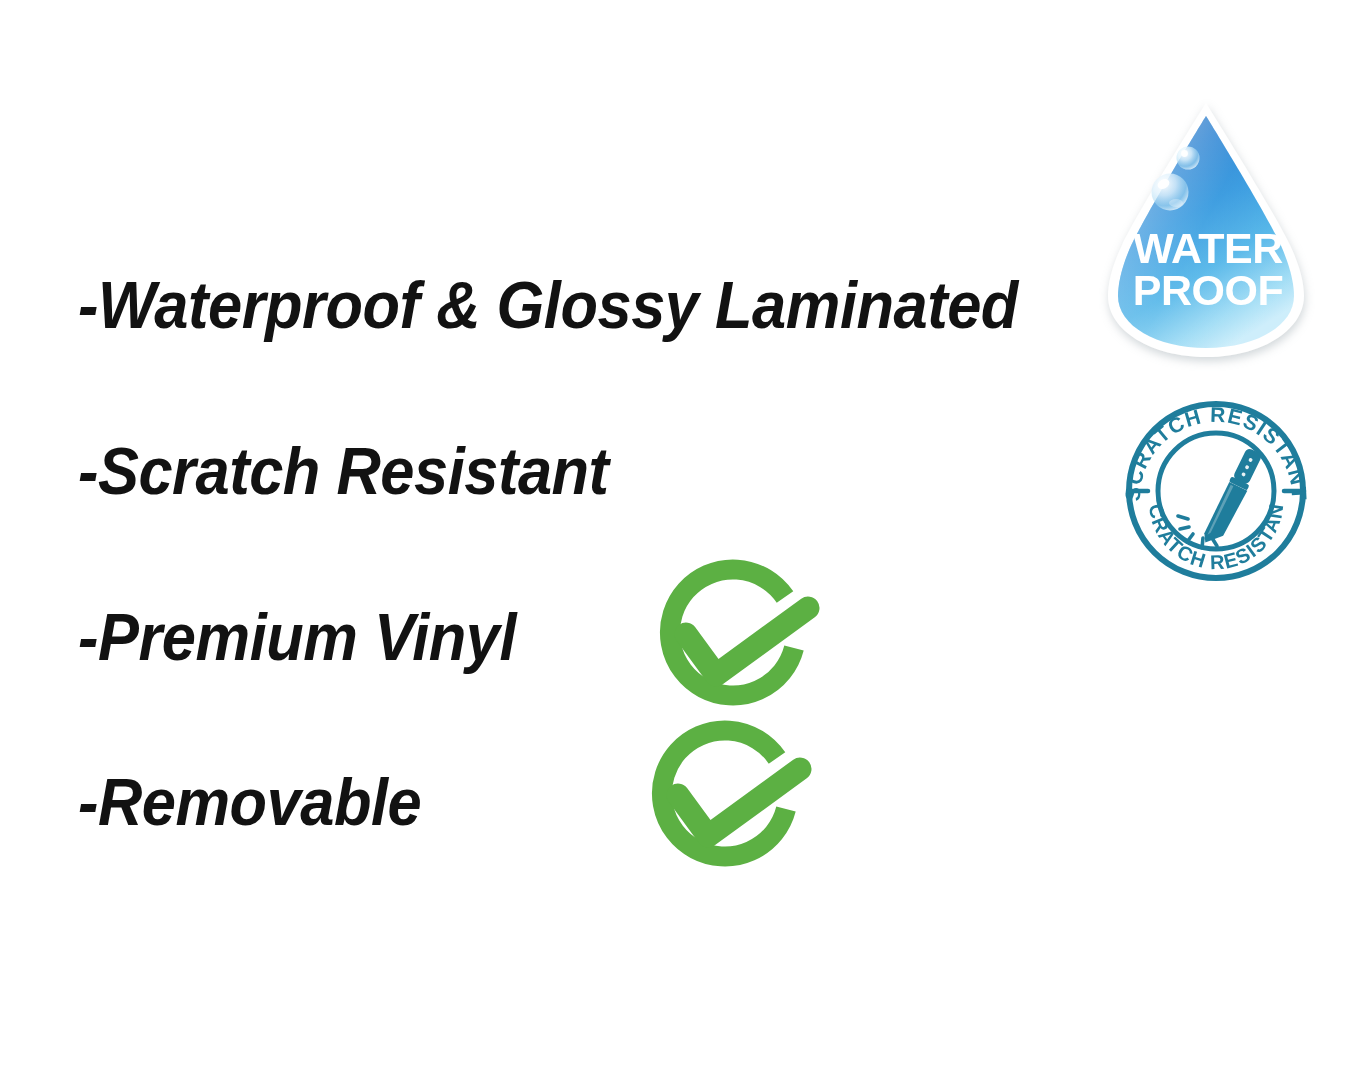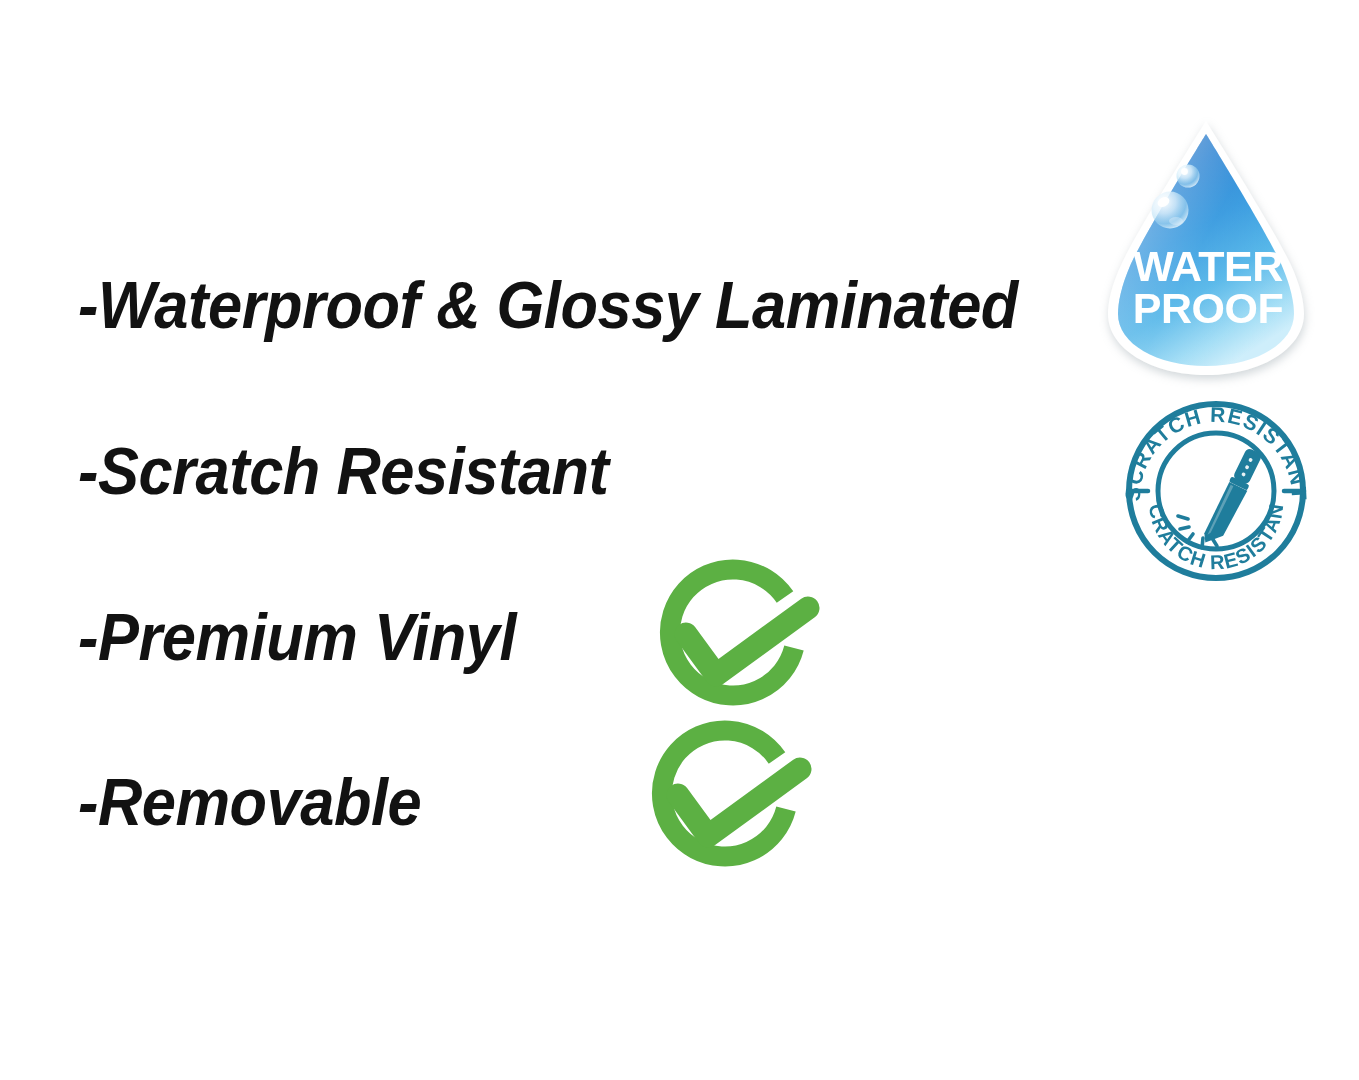--- a/index.html
+++ b/index.html
@@ -43,21 +43,21 @@
     width: 200px;
     height: 160px;
   }
   #check-0 { left: 640px; top: 552px; }
   #check-1 { left: 632px; top: 713px; }
 
   
   #waterproof-badge {
     position: absolute;
     left: 1098px;
-    top: 107px;
+    top: 89px;
     width: 220px;
     height: 262px;
   }
 
   
   #scratch-badge {
     position: absolute;
     left: 1118px;
     top: 382px;
     width: 196px;

